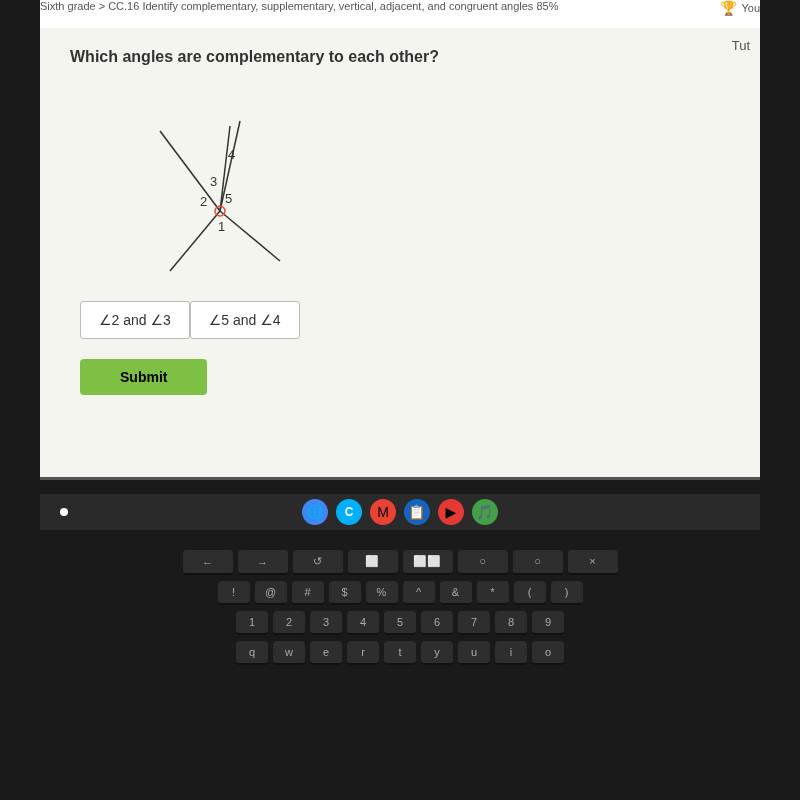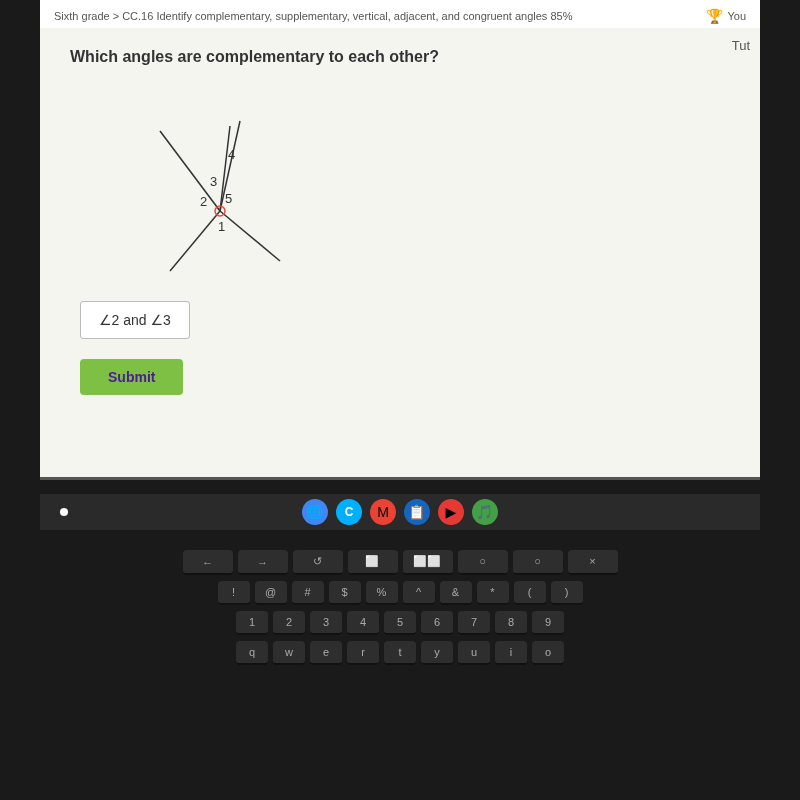--- a/index.html
+++ b/index.html
@@ -22,22 +22,22 @@
       border-bottom: 3px solid #555;
     }
 
     
     .top-bar {
       width: 100%;
       height: 32px;
       background: #fff;
       border-bottom: 1px solid #ddd;
       display: flex;
-      align-items: center;
-      padding: 0 14px;
+      align-items: flex-start;
+      padding: 0 0;
       font-size: 11px;
       color: #555;
     }
 
     .breadcrumb-text {
       flex: 1;
     }
 
     .top-right {
       display: flex;
@@ -98,23 +98,23 @@
       color: #333;
       cursor: pointer;
       border-radius: 3px;
       min-width: 100px;
       text-align: center;
     }
 
     
     .submit-btn {
       background: #7dc043;
-      color: #4c1d95;
+      color: #000000;
       border: none;
-      padding: 10px 28px;
+      padding: 10px 40px;
       font-size: 14px;
       font-weight: bold;
       border-radius: 4px;
       cursor: pointer;
       margin-left: 10px;
     }
 
     
     .taskbar {
       position: absolute;
@@ -222,20 +222,21 @@
       <text x="100" y="105" font-size="13" fill="#333" font-family="Arial">3</text>
       <text x="90" y="125" font-size="13" fill="#333" font-family="Arial">2</text>
       <text x="115" y="122" font-size="13" fill="#333" font-family="Arial">5</text>
       <text x="108" y="150" font-size="13" fill="#333" font-family="Arial">1</text>
     </svg>
   </div>
 
   
   <div class="answer-choices">
     <button class="answer-btn">∠2 and ∠3</button>
+    <button class="answer-btn">∠5 and ∠4</button>
   </div>
 
   
   <button class="submit-btn">Submit</button>
 </div>
 
 <div class="taskbar">
   <div class="taskbar-dot"></div>
   <div class="taskbar-icon" style="background:#4285f4;">🌐</div>
   <div class="taskbar-icon" style="background:#00b0ff; color:#fff; font-weight:bold; font-size:12px;">C</div>

